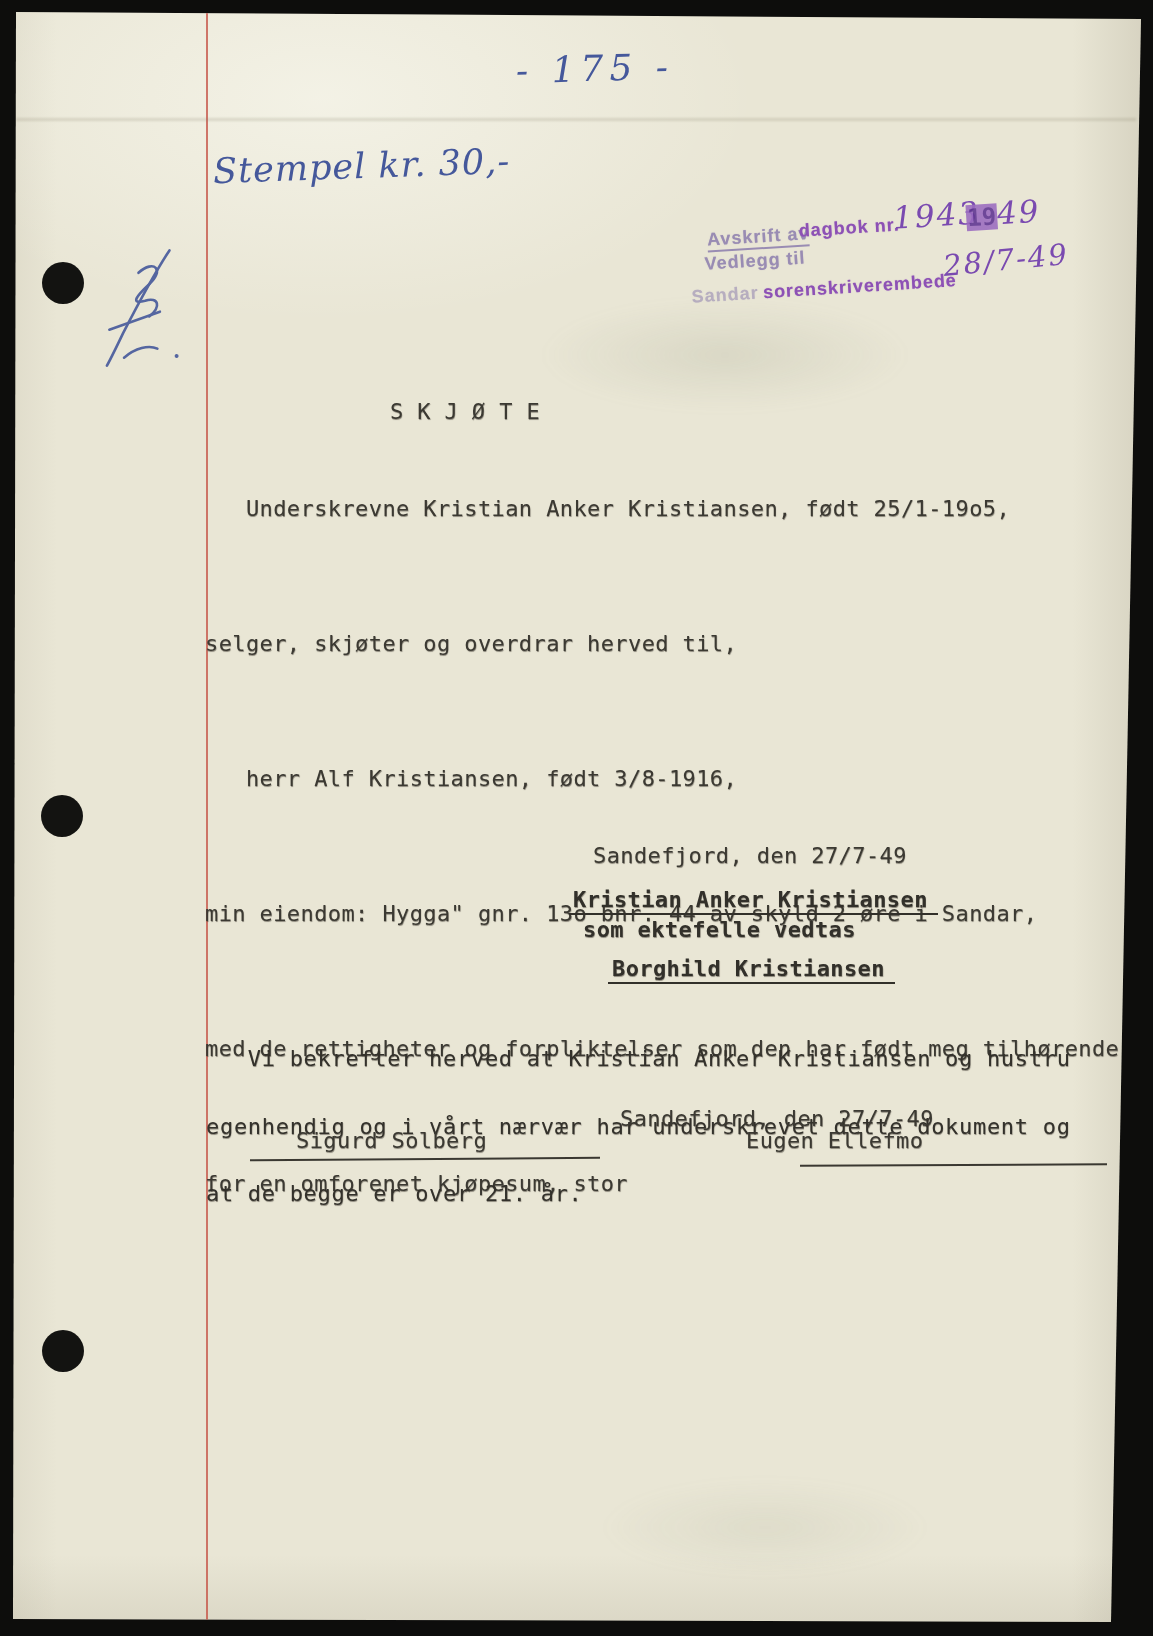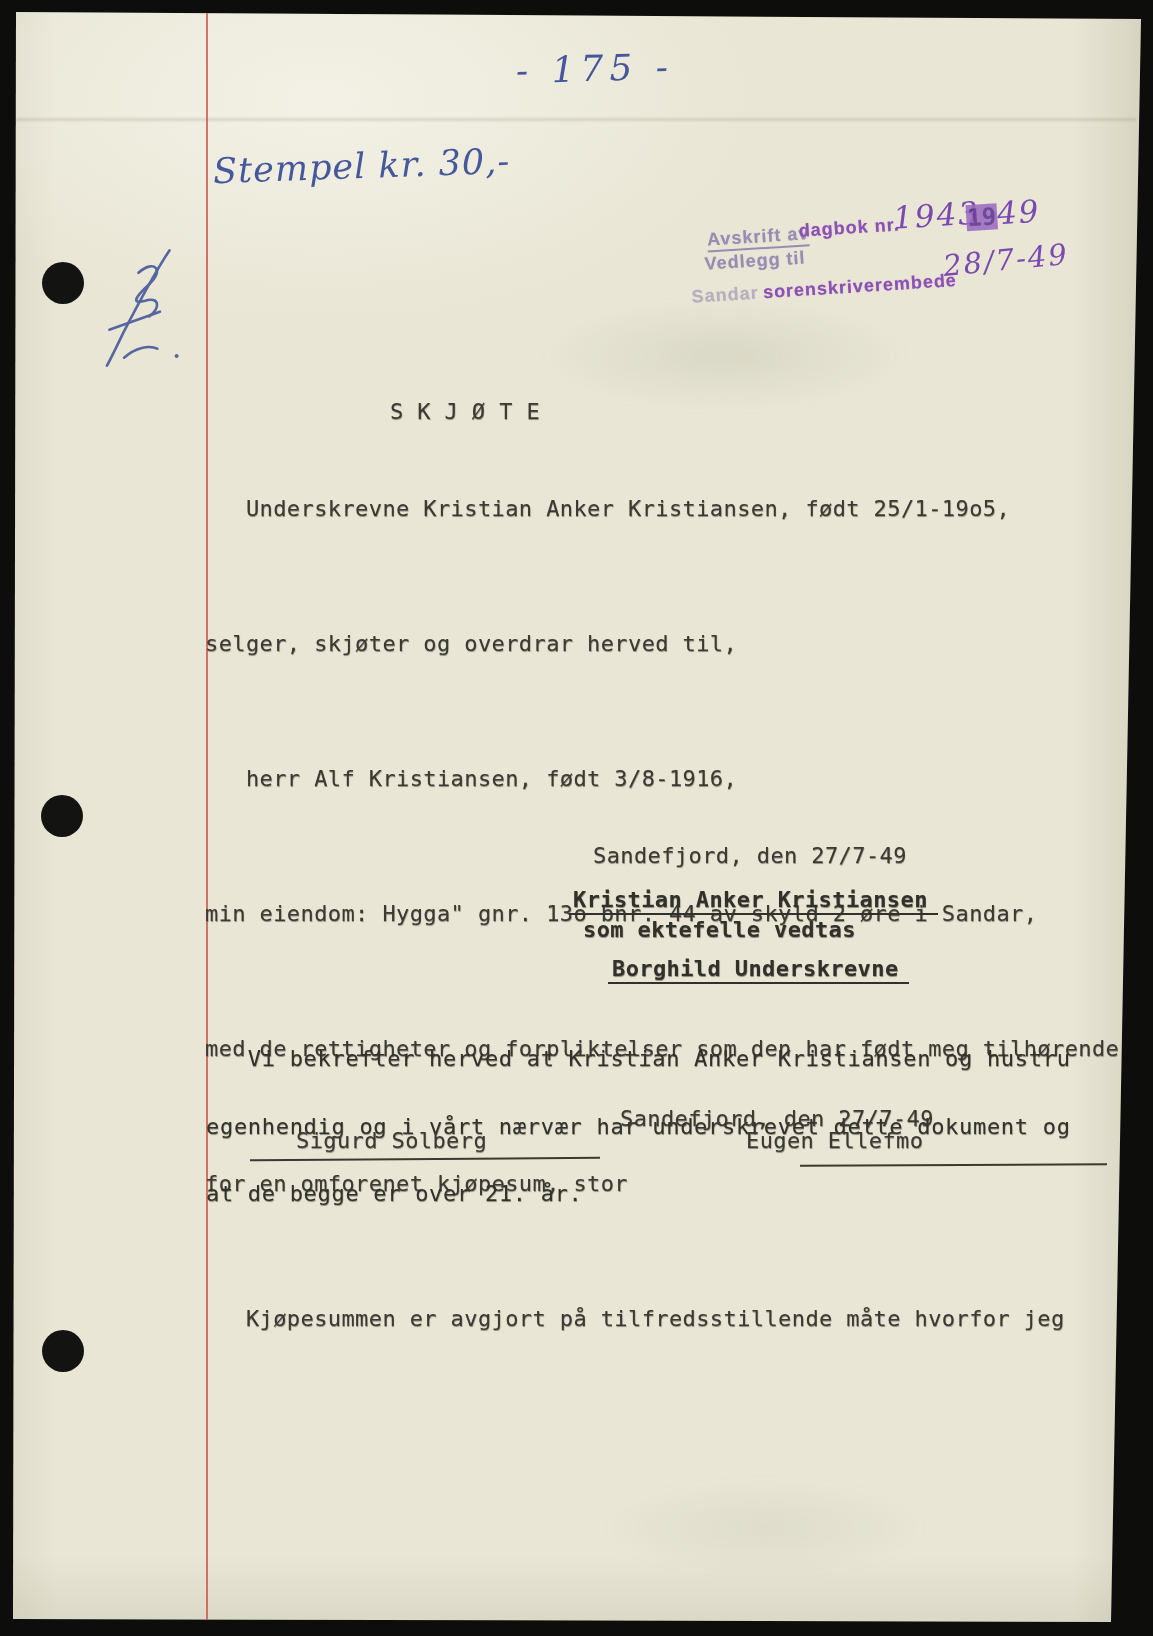--- a/index.html
+++ b/index.html
@@ -135,28 +135,27 @@
 
   <div class="typed title">S K J Ø T E</div>
 
   <div class="typed body-block">
     <div>   Underskrevne Kristian Anker Kristiansen, født 25/1-19o5,</div>
     <div>selger, skjøter og overdrar herved til,</div>
     <div>   herr Alf Kristiansen, født 3/8-1916,</div>
     <div>min eiendom: Hygga" gnr. 13o bnr. 44 av skyld 2 øre i Sandar,</div>
     <div>med de rettigheter og forpliktelser som den har født meg tilhørende</div>
     <div>for en omforenet kjøpesum, stor</div>
-    <div>   Kjøpesummen er avgjort på tilfredsstillende måte hvorfor jeg</div>
     
   </div>
 
   <div class="typed place-date-1">Sandefjord, den 27/7-49</div>
   <div class="typed heavy seller-sig"><span class="u u-wide">Kristian Anker Kristiansen</span></div>
   <div class="typed heavy spouse-note">som ektefelle vedtas</div>
-  <div class="typed heavy spouse-sig"><span class="u u-wide">Borghild Underskrevne</span></div>
+  <div class="typed heavy spouse-sig"><span class="u u-wide">Borghild Kristiansen</span></div>
 
   <div class="typed attestation">
     <div>   Vi bekrefter herved at Kristian Anker Kristiansen og hustru</div>
     <div>egenhendig og i vårt nærvær har underskrevet dette dokument og</div>
     <div>at de begge er over 21. år.</div>
   </div>
 
   <div class="typed place-date-2">Sandefjord, den 27/7-49</div>
   <div class="typed witness-left">Sigurd Solberg</div>
   <div class="typed witness-right">Eugen Ellefmo</div>

